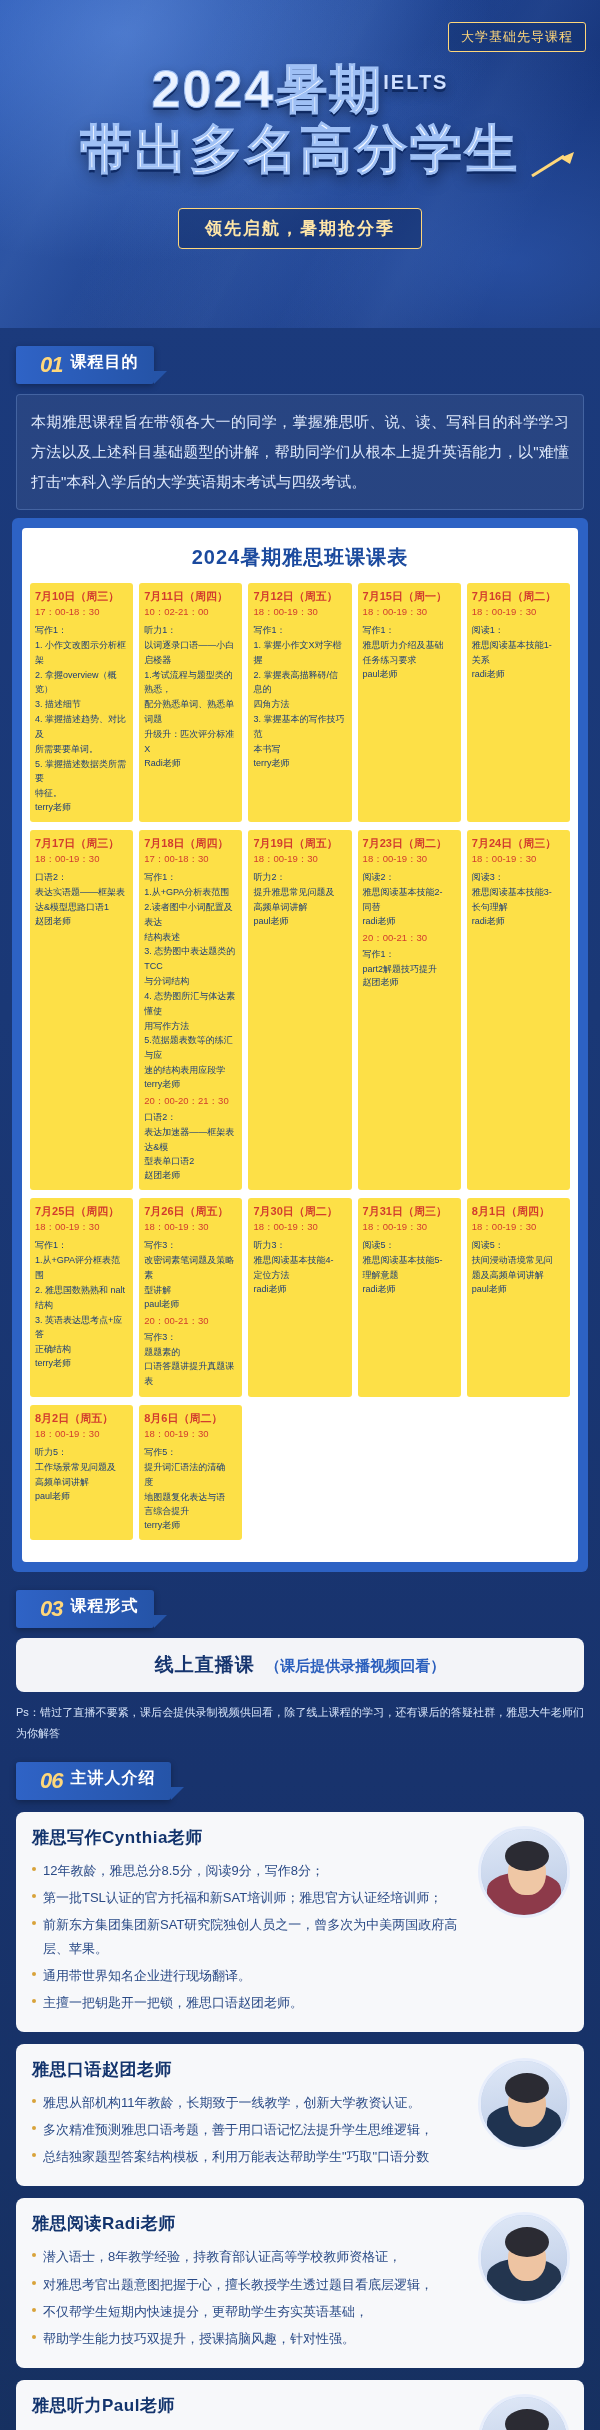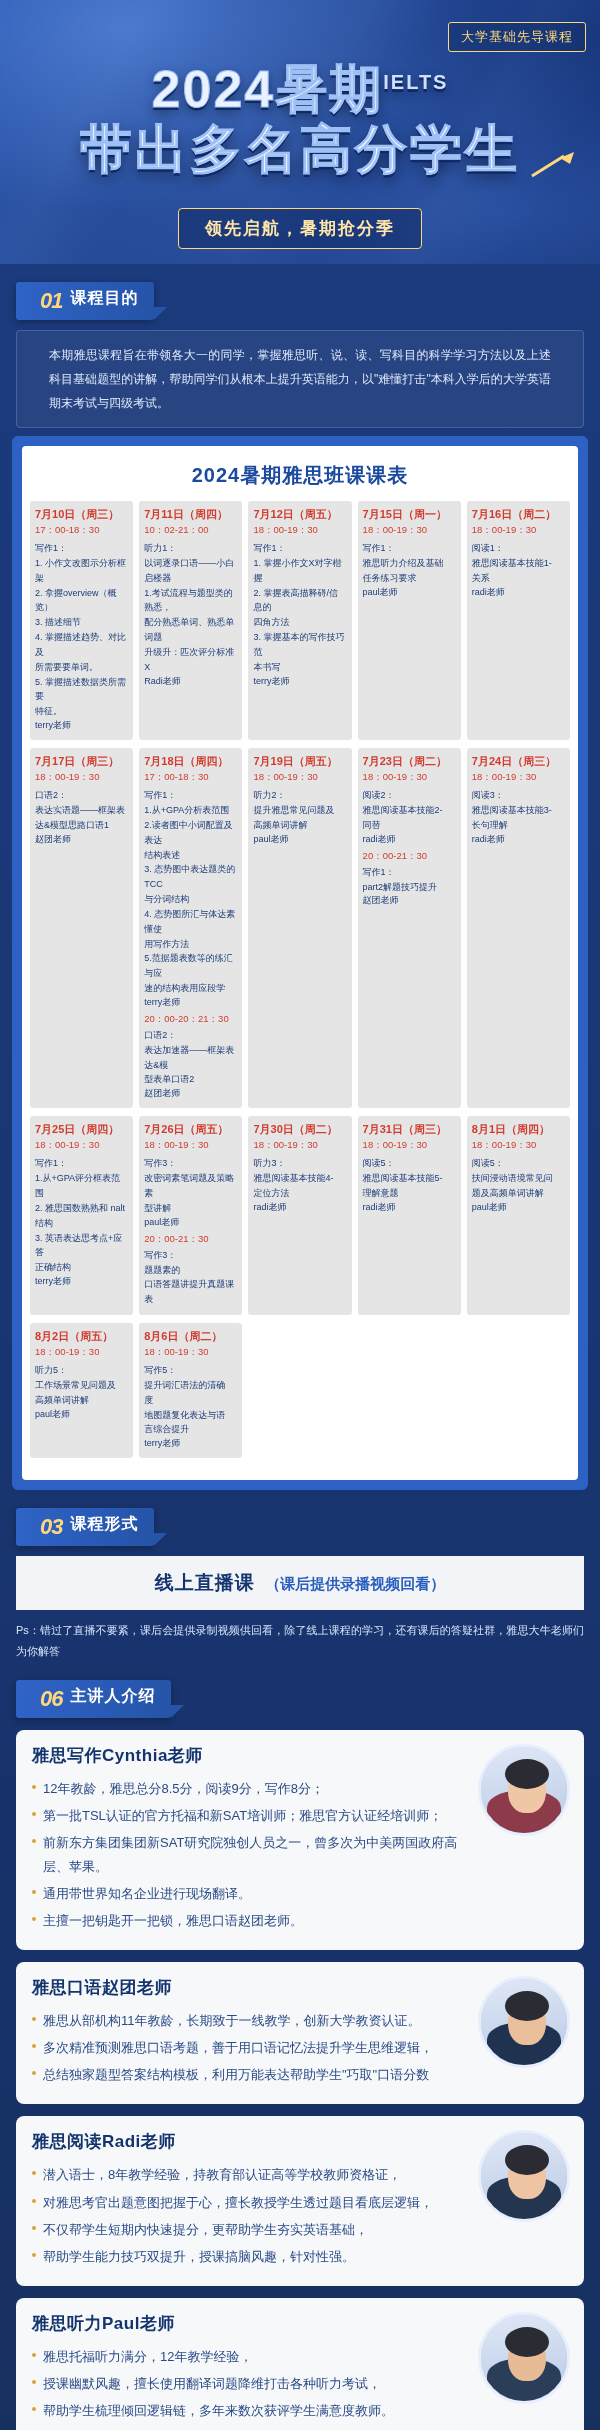--- a/index.html
+++ b/index.html
@@ -12,21 +12,21 @@
   .page {
     width: 600px;
     position: relative;
     background: linear-gradient(180deg, #1d3f86 0%, #1b3a7c 12%, #1a3876 40%, #18336d 70%, #16305f 100%);
     overflow: hidden;
     padding-bottom: 14px;
   }
   
   .hero {
     position: relative;
-    height: 264px;
+    height: 328px;
     background:
       radial-gradient(ellipse at 20% 10%, rgba(90,140,230,.55) 0%, rgba(90,140,230,0) 55%),
       radial-gradient(ellipse at 85% 80%, rgba(60,110,210,.45) 0%, rgba(60,110,210,0) 60%),
       linear-gradient(135deg, #1c49a5 0%, #173d8f 35%, #16357c 70%, #15306d 100%);
     overflow: hidden;
   }
   .hero .beam {
     position: absolute;
     width: 420px; height: 900px;
     background: linear-gradient(90deg, rgba(255,255,255,0) 0%, rgba(160,200,255,.16) 50%, rgba(255,255,255,0) 100%);
@@ -124,22 +124,22 @@
     align-self: flex-end;
     position: relative;
     top: 0;
   }
   
   .intro-box {
     margin: 6px 16px;
     background: rgba(255,255,255,.06);
     border: 1px solid rgba(150,190,255,.25);
     border-radius: 4px;
-    padding: 12px 32px;
-    font-size: 12px;
+    padding: 12px 14px;
+    font-size: 15px;
     line-height: 2;
     color: #dfe9fb;
     text-align: justify;
   }
   
   .sched-card {
     margin: 8px 12px 0 12px;
     background: #2d62c4;
     border-radius: 6px;
     padding: 10px;
@@ -157,21 +157,21 @@
     letter-spacing: 1px;
     padding: 6px 0 12px 0;
   }
   .week-row {
     display: grid;
     grid-template-columns: repeat(5, 1fr);
     gap: 6px;
     margin-bottom: 8px;
   }
   .day-cell {
-    background: #e5e5e5;
+    background: #fde047;
     border-radius: 3px;
     padding: 6px 5px 8px 5px;
     min-height: 60px;
   }
   .day-cell.empty { background: transparent; }
   .day-head {
     color: #d23c2e;
     font-size: 11px;
     font-weight: bold;
     margin-bottom: 2px;
@@ -190,21 +190,21 @@
     color: #1c3d78;
     font-size: 9px;
     line-height: 1.65;
     word-break: break-all;
   }
   .day-teacher { color: #1c3d78; font-size: 9px; }
   
   .format-box {
     margin: 4px 16px 0 16px;
     background: rgba(255,255,255,.95);
-    border-radius: 0;
+    border-radius: 8px;
     padding: 14px 10px;
     text-align: center;
     color: #16356f;
   }
   .format-main { font-size: 19px; font-weight: bold; letter-spacing: 1px; display: inline-block; }
   .format-sub { font-size: 15px; font-weight: bold; color: #2b5fbd; margin-left: 6px; display:inline-block;}
   .ps-note {
     margin: 10px 16px 0 16px;
     font-size: 11px;
     line-height: 1.9;

